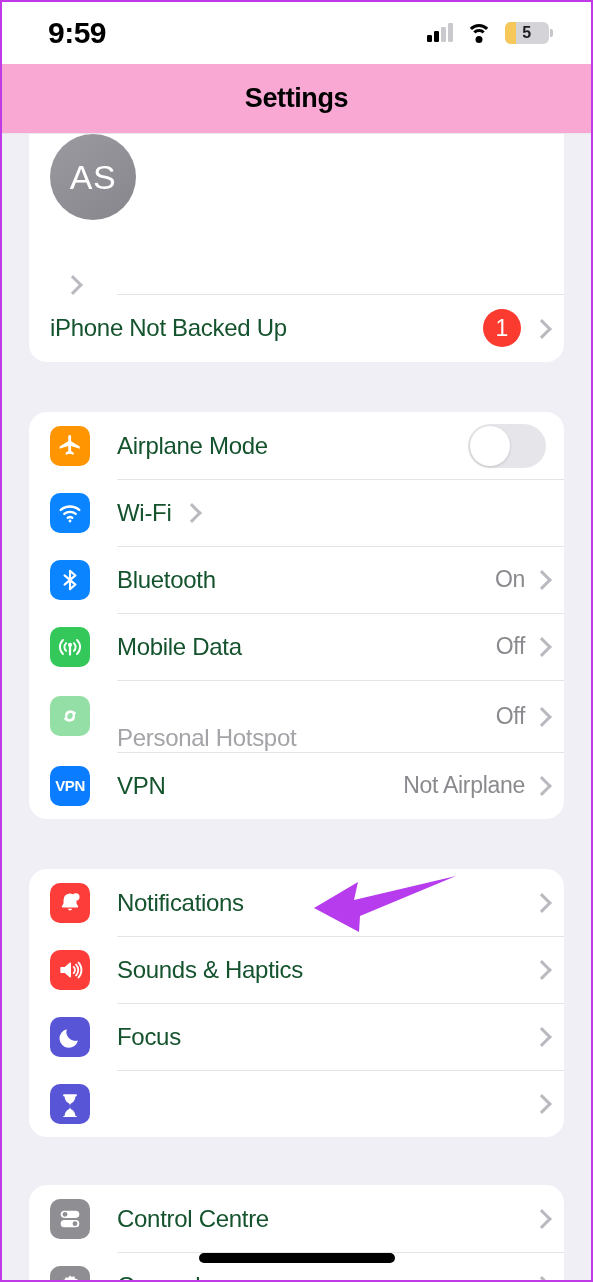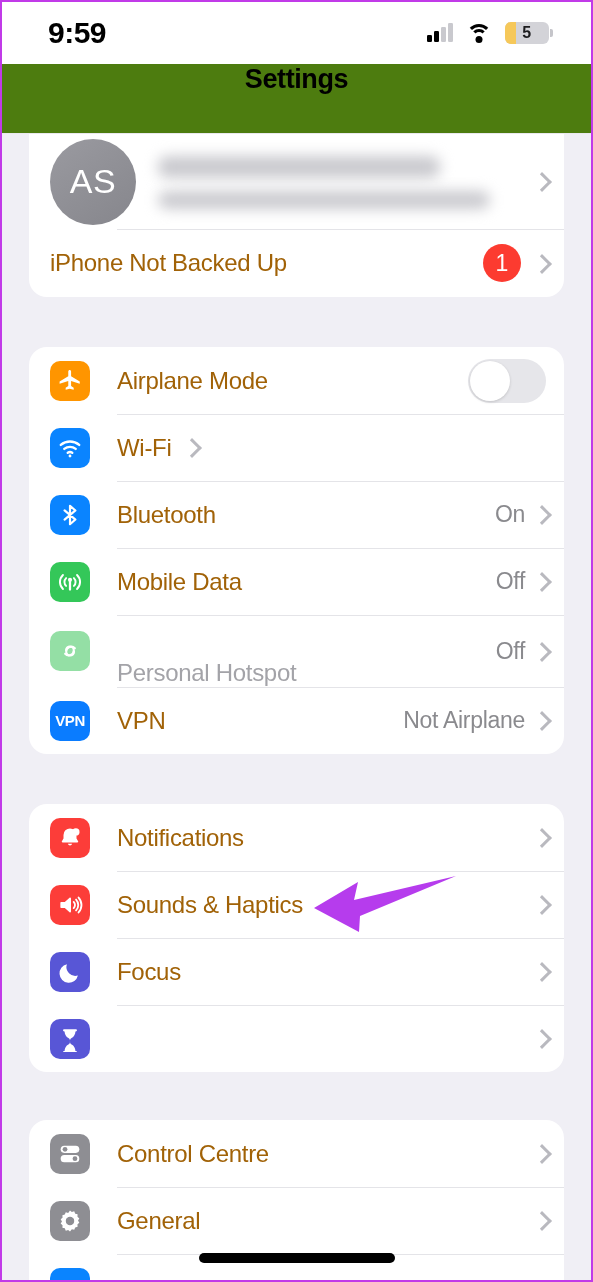--- a/index.html
+++ b/index.html
@@ -67,22 +67,22 @@
     position:relative; font-size:16px; font-weight:600; color:#1c1c1e;
     letter-spacing:-0.3px;
   }
   .battery-cap {
     width:3px; height:8px; background:#c5c5ca;
     border-radius:0 2px 2px 0; margin-left:1.5px;
   }
 
   
   .navbar {
-    height:70px; background:#4d7c0f;
-    display:flex; align-items:flex-start; justify-content:center;
+    height:70px; background:#f9a8d4;
+    display:flex; align-items:center; justify-content:center;
     border-bottom:1px solid #e9e8ee;
   }
   .navbar .title {
     font-size:27px; font-weight:700; color:#000;
     letter-spacing:-0.4px;
   }
 
   
   .content { position:relative; padding:0 27px; }
 
@@ -106,21 +106,21 @@
     height:1px; background:#e4e4e8;
   }
   .row .icon {
     width:40px; height:40px; border-radius:10px;
     flex:0 0 auto;
     display:flex; align-items:center; justify-content:center;
     color:#fff;
     margin-right:27px;
   }
   .row .label {
-    font-size:24px; color:#a16207; letter-spacing:-0.3px;
+    font-size:24px; color:#14532d; letter-spacing:-0.3px;
     white-space:nowrap;
   }
   .row.disabled .label { color:#a3a3a8;margin-top:44px; }
   .row .value {
     margin-left:auto;
     font-size:23px; color:#8a8a8e; letter-spacing:-0.3px;
     white-space:nowrap;
   }
   .chev {
     margin-left:14px; flex:0 0 auto;
@@ -129,21 +129,21 @@
   }
   .chev::before {
     content:""; position:absolute; left:0; top:3px;
     width:11px; height:11px;
     border-top:3px solid #b9b9bf; border-right:3px solid #b9b9bf;
     transform:rotate(45deg);
   }
   .row .value + .chev { margin-left:10px; }
 
   
-  .profile-row { min-height:95px; align-items:center; }
+  .profile-row { min-height:95px; align-items:flex-start;flex-direction:column; }
   .avatar {
     width:86px; height:86px; border-radius:50%;
     background:linear-gradient(145deg,#9a9aa0,#86868c);
     display:flex; align-items:center; justify-content:center;
     color:#fff; font-size:34px; font-weight:400; letter-spacing:0.5px;
     flex:0 0 auto; margin-right:22px;
   }
   .blur-name { flex:1 1 auto; padding-top:2px; }
   .blur-name .l1, .blur-name .l2 {
     border-radius:9px; filter:blur(7px);

